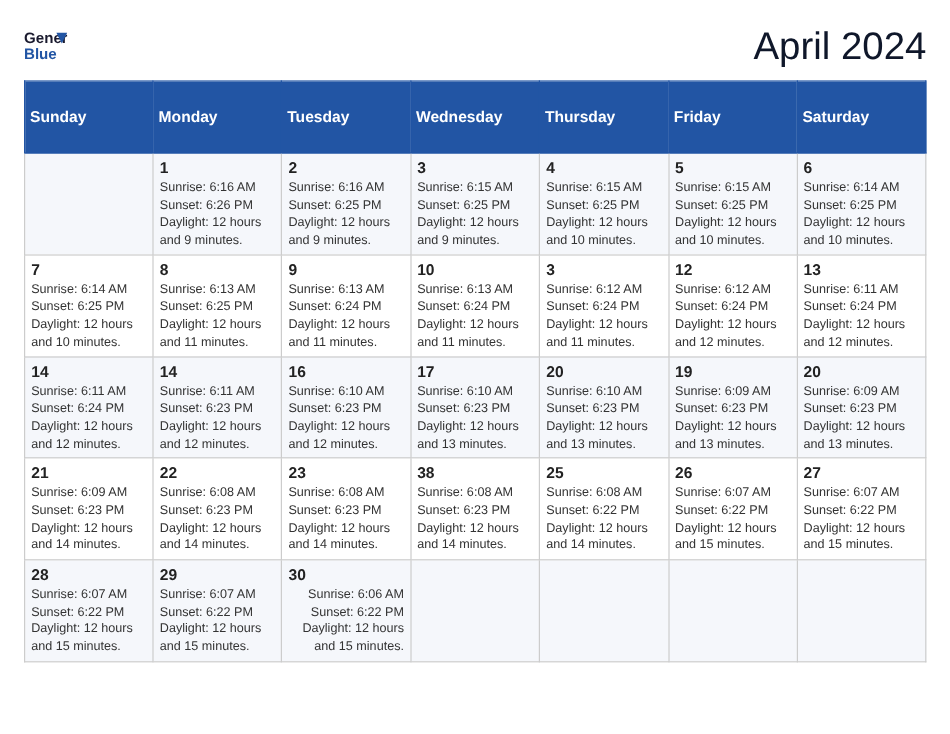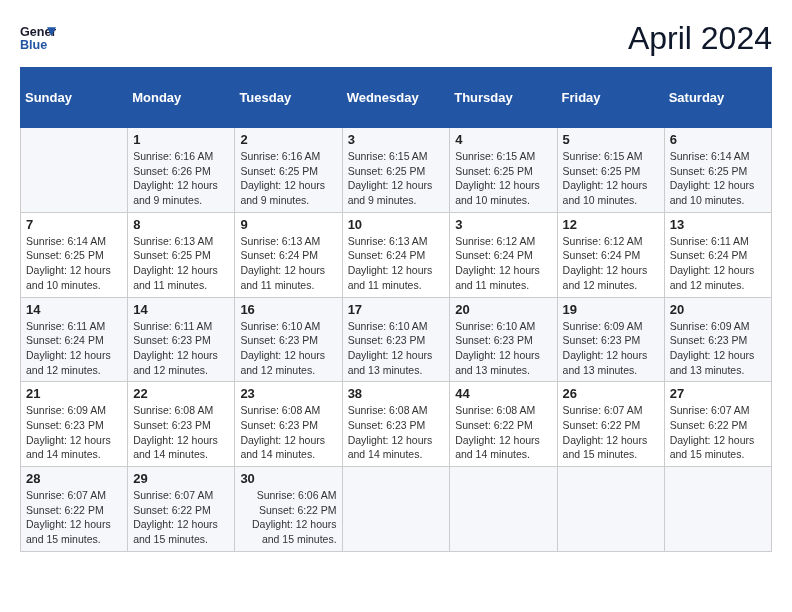--- a/index.html
+++ b/index.html
@@ -253,21 +253,21 @@
 Sunset: 6:23 PM
 Daylight: 12 hours and 14 minutes.</div>
         </td>
         <td>
           <span class="day-number">38</span>
           <div class="day-info" style="white-space: pre-line;">Sunrise: 6:08 AM
 Sunset: 6:23 PM
 Daylight: 12 hours and 14 minutes.</div>
         </td>
         <td>
-          <span class="day-number">44</span>
+          <span class="day-number">25</span>
           <div class="day-info" style="white-space: pre-line;">Sunrise: 6:08 AM
 Sunset: 6:22 PM
 Daylight: 12 hours and 14 minutes.</div>
         </td>
         <td>
           <span class="day-number">26</span>
           <div class="day-info" style="white-space: pre-line;">Sunrise: 6:07 AM
 Sunset: 6:22 PM
 Daylight: 12 hours and 15 minutes.</div>
         </td>

